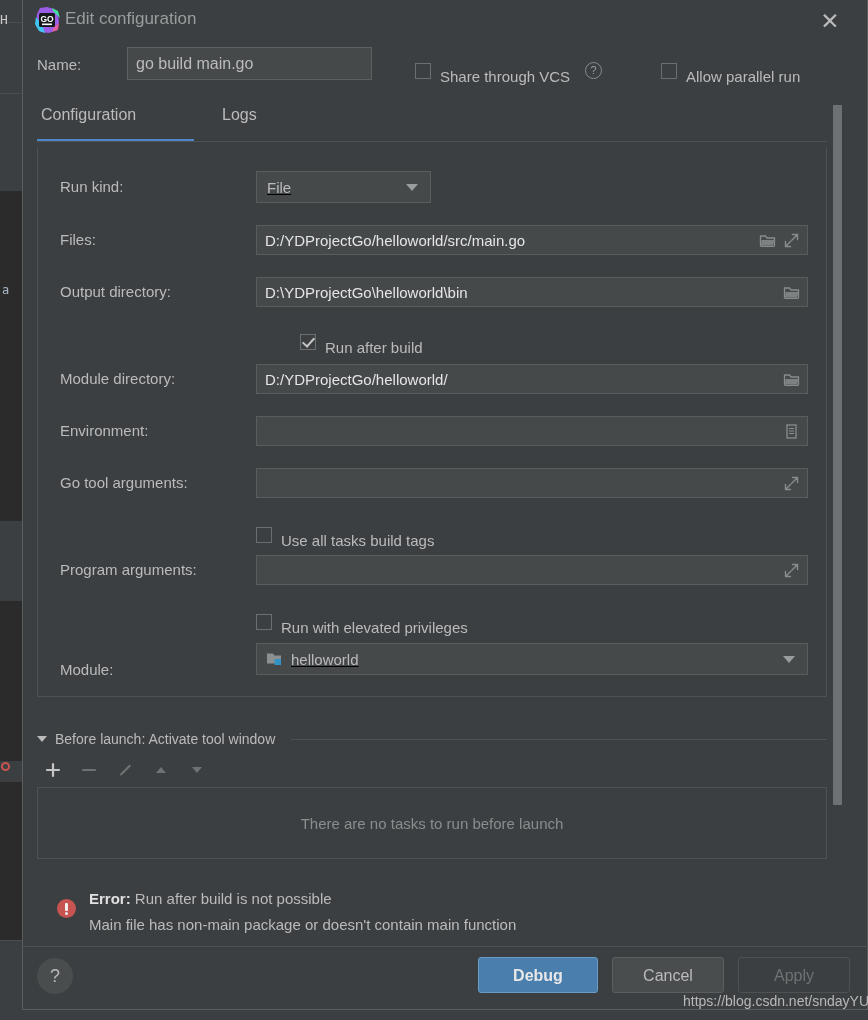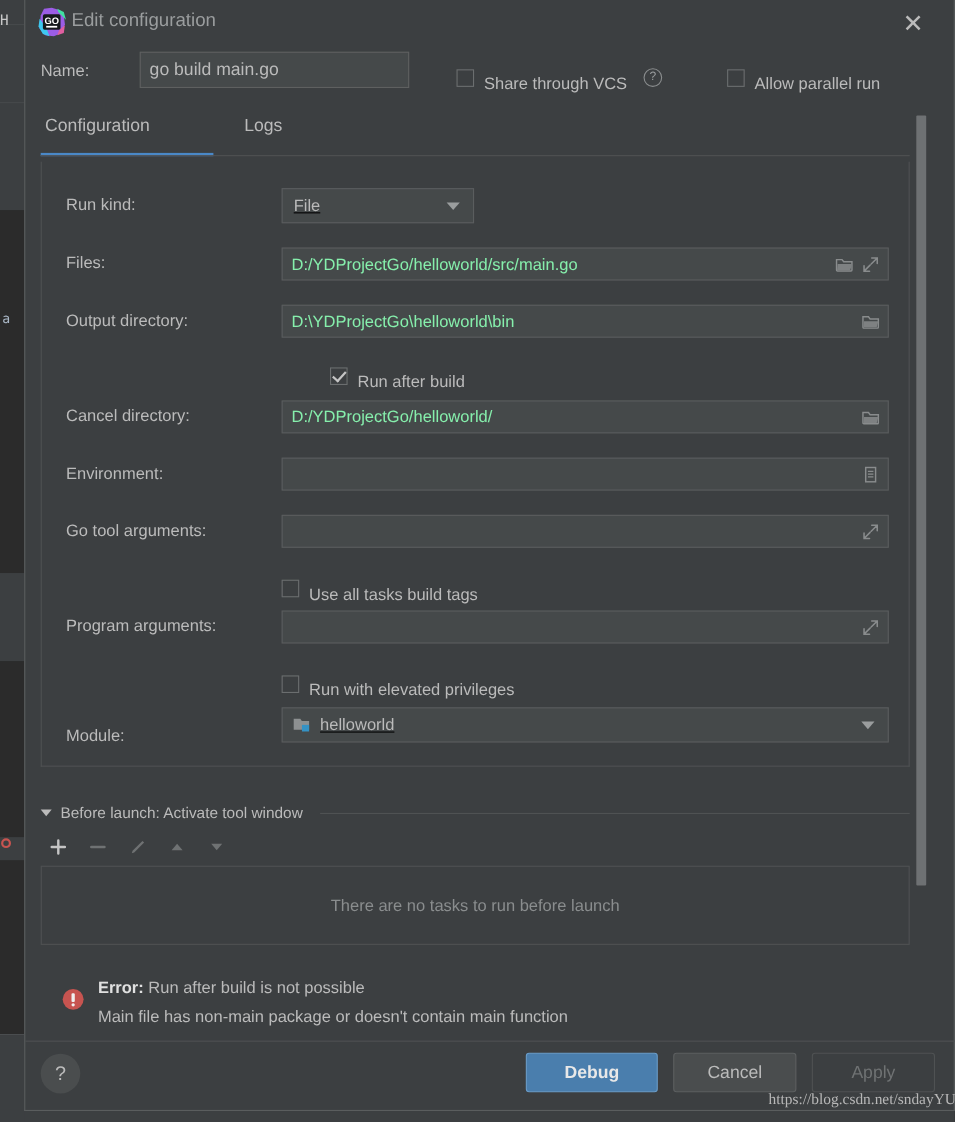--- a/index.html
+++ b/index.html
@@ -100,21 +100,21 @@
     background: #6e7173; border-radius: 1px; cursor: pointer;
   }
 
   .frow { position: absolute; left: 0; width: 790px; }
   .flabel { position: absolute; left: 22px; font-size: 15px; color: #bbbbbb; white-space: nowrap; }
   .field {
     position: absolute; height: 30px; background: #45494a;
     border: 1px solid #5a5d5e; display: flex; align-items: center;
   }
   .field-text {
-    flex: 1; font-size: 15px; color: #86efac; padding-left: 8px;
+    flex: 1; font-size: 15px; color: #e5e5e5; padding-left: 8px;
     white-space: nowrap; overflow: hidden;
   }
   .field-icons { display: flex; align-items: center; gap: 7px; padding-right: 7px; }
   .icon-btn { width: 17px; height: 17px; cursor: pointer; opacity: 0.8; }
 
   .combo {
     position: absolute; height: 32px; background: #45494a;
     border: 1px solid #5a5d5e; display: flex; align-items: center; cursor: pointer; text-decoration: underline;
   }
   .combo-text { flex: 1; font-size: 15px; color: #bbbbbb; padding-left: 10px; }
@@ -181,21 +181,21 @@
     left: 589px; width: 112px; background: #4a4d4e;
     border: 1px solid #5c5f60; color: #bbbbbb;
   }
   #btn-apply {
     left: 715px; width: 112px; background: #3c3f41;
     border: 1px solid #4f5253; color: #6f7273;
   }
   #watermark {
     position: absolute; left: 600px; top: 993px; width: 246px;
     text-align: right; font-size: 14px; color: #b8b8b8;
-    font-family: Liberation Serif, serif;
+    font-family: Liberation Sans, sans-serif;
   }
 </style>
 </head>
 <body>
 
 <div id="ide-bg">
   <div class="bg-band" style="top:0;width:22px;height:22px;background:#3c3f41;"></div>
   <div class="bg-line" style="top:22px;width:22px;"></div>
   <div class="bg-band" style="top:23px;width:22px;height:70px;background:#3c3f41;"></div>
   <div class="bg-line" style="top:93px;width:22px;"></div>
@@ -296,21 +296,21 @@
         </div>
       </div>
     </div>
 
     <div class="cb-row" style="left:218px;top:180px;padding-left:44px;">
       <div class="checkbox checked"></div>
       <div class="cb-label">Run after build</div>
     </div>
 
     <div class="frow" style="top:217px;height:30px;">
-      <div class="flabel" style="top:6px;">Cancel directory:</div>
+      <div class="flabel" style="top:6px;">Module directory:</div>
       <div class="field" style="left:218px;top:0;width:552px;">
         <div class="field-text">D:/YDProjectGo/helloworld/</div>
         <div class="field-icons">
           <span class="icon-btn">
             <svg width="17" height="17" viewBox="0 0 17 17">
                 <path d="M1.5 4h5l1.5 2h7.5v7.5a.8.8 0 0 1-.8.8H2.3a.8.8 0 0 1-.8-.8Z" fill="none" stroke="#9a9d9e" stroke-width="1.3"></path>
                 <path d="M2.5 8h13l-1.5 5.5H2Z" fill="#8d9091"></path>
               </svg>
           </span>
         </div>

